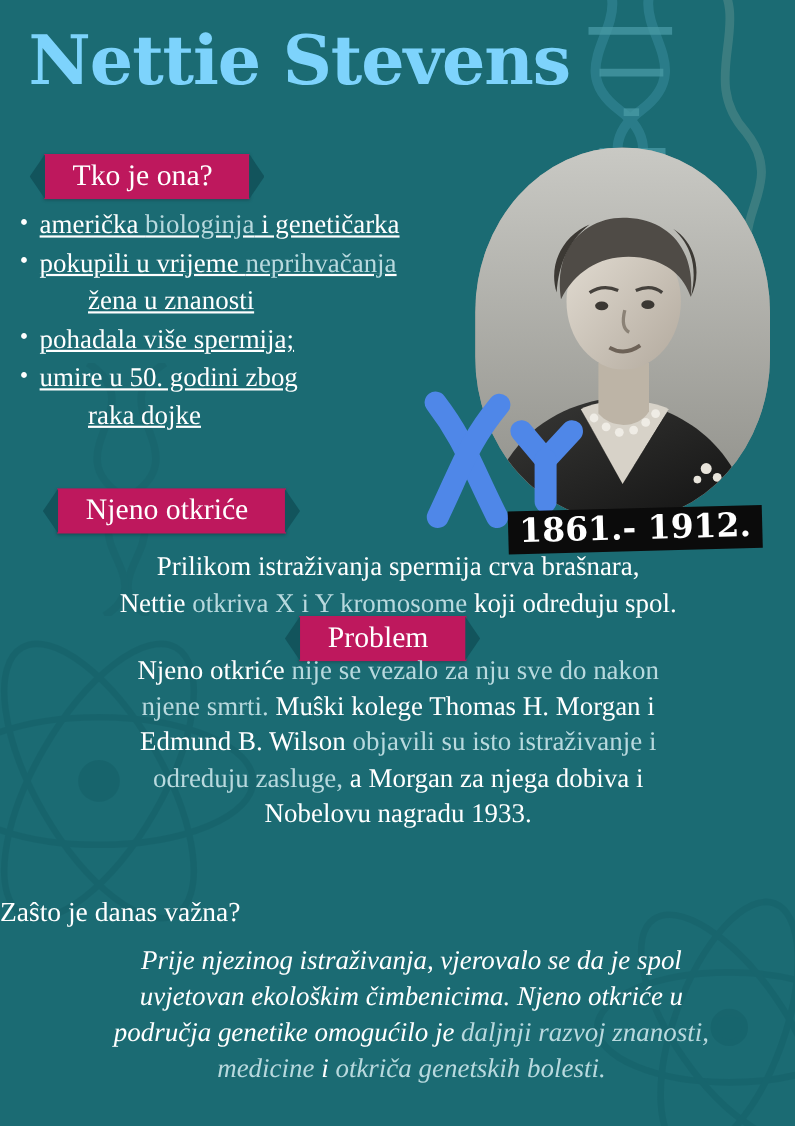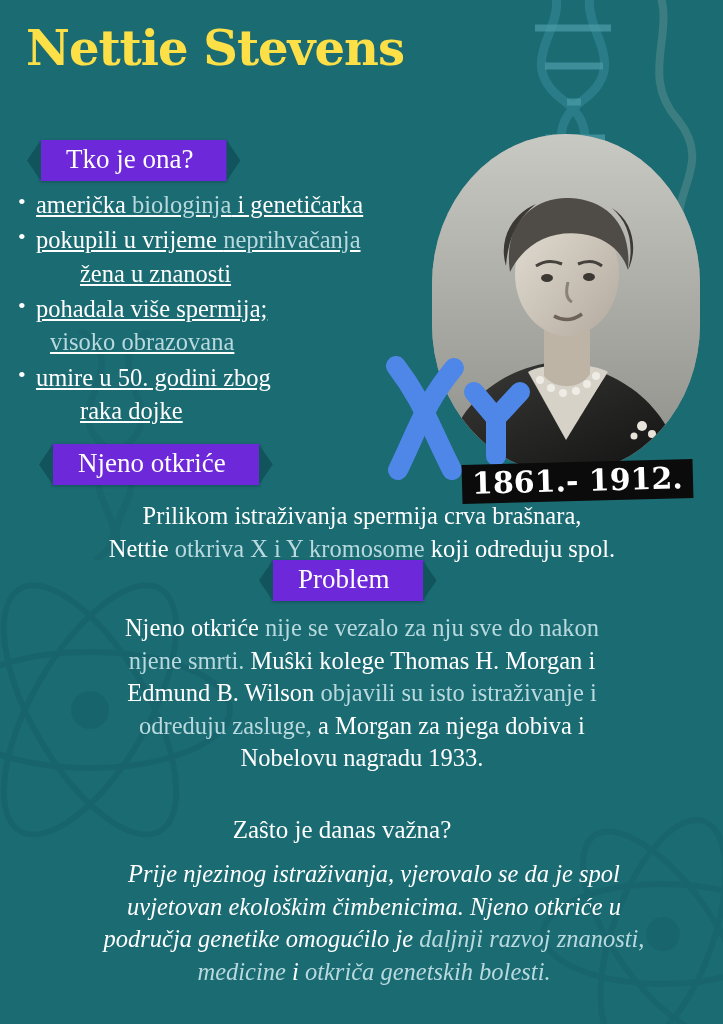--- a/index.html
+++ b/index.html
@@ -55,31 +55,31 @@
     opacity: .13;
   }
 
   
   .title {
     position: absolute;
     top: 24px;
     left: 26px;
     font-family: "DejaVu Serif", serif;
     font-weight: 700;
-    font-size: 48px;
+    font-size: 62px;
     line-height: 1;
     letter-spacing: -1px;
-    color: #fde047;
+    color: #7dd3fc;
     white-space: nowrap;
   }
 
   
   .ribbon {
     position: absolute;
-    background: #6d28d9;
+    background: #be185d;
     color: #ffffff;
     font-size: 27px;
     padding: 4px 34px 6px 26px;
     white-space: nowrap;
     box-shadow: 0 1px 3px rgba(0,0,0,.25);
   }
   .ribbon::before {
     content: "";
     position: absolute;
     left: 0; top: 0; bottom: 0;
@@ -171,28 +171,27 @@
   }
 
   
   .para {
     position: absolute;
     text-align: center;
     font-size: 24.5px;
     line-height: 1.33;
   }
   #para-disc { top: 500px; left: 22px; width: 680px; }
-  #para-prob { top: 612px; left: 48px; width: 628px; text-align: center; }
+  #para-prob { top: 594px; left: 48px; width: 628px; text-align: center; }
 
   .subhead {
     position: absolute;
     top: 816px;
     left: 0;
     width: 684px;
-    text-align: center;
     font-size: 25px;
   }
   #para-why { top: 858px; left: 54px; width: 640px; font-style: italic; }
 </style>
 </head>
 <body>
 
 <div class="bg-deco">
   <svg class="dna-top" viewBox="0 0 230 260">
     <g fill="none" stroke="#3f93a6" stroke-width="9" opacity="0.8">
@@ -246,21 +245,20 @@
 <ul class="bullets">
   <li>
     <span>američka </span><span class="hl-light">biologinja</span><span> i genetičarka</span>
   </li>
   <li>
     <span>pokupili u vrijeme </span><span class="hl-light">neprihvačanja</span>
     <span class="ln2">žena u znanosti</span>
   </li>
   <li>
     <span>pohadala više spermija;</span>
-    <span class="ln2 c hl-light">visoko obrazovana</span>
   </li>
   <li>
     <span>umire  u 50. godini zbog</span>
     <span class="ln2 hl-pink">raka dojke</span>
   </li>
 </ul>
 
 <div class="portrait-wrap">
   <svg class="portrait-svg" viewBox="0 0 268 340">
     <defs>

